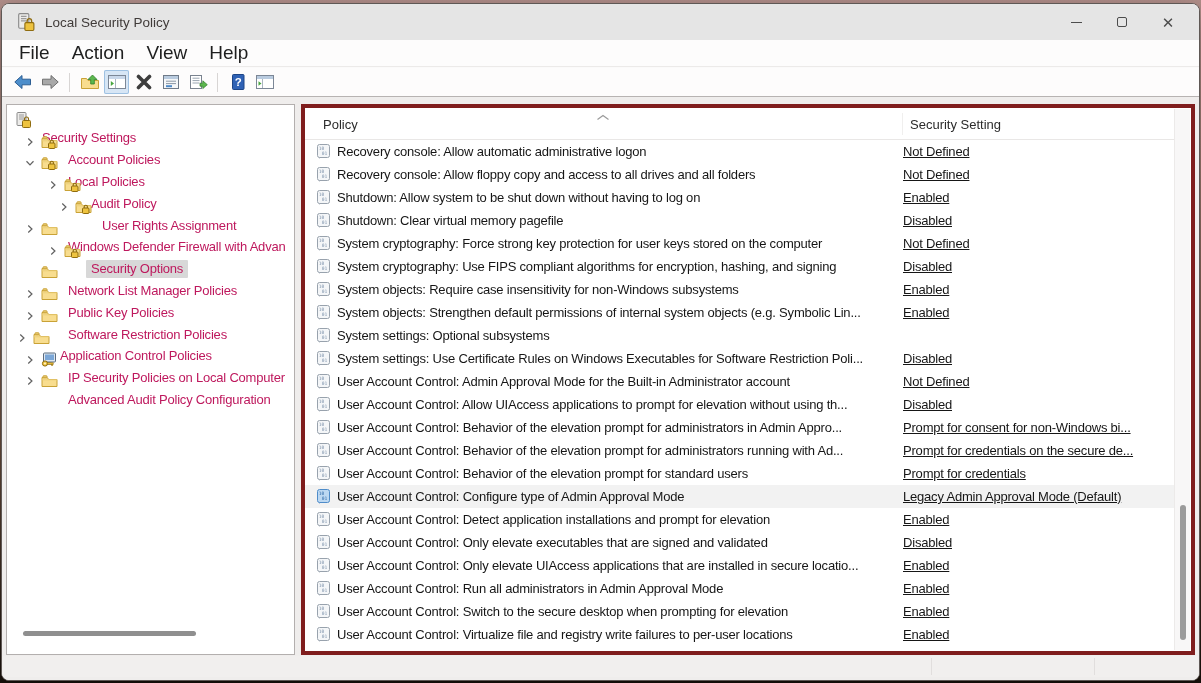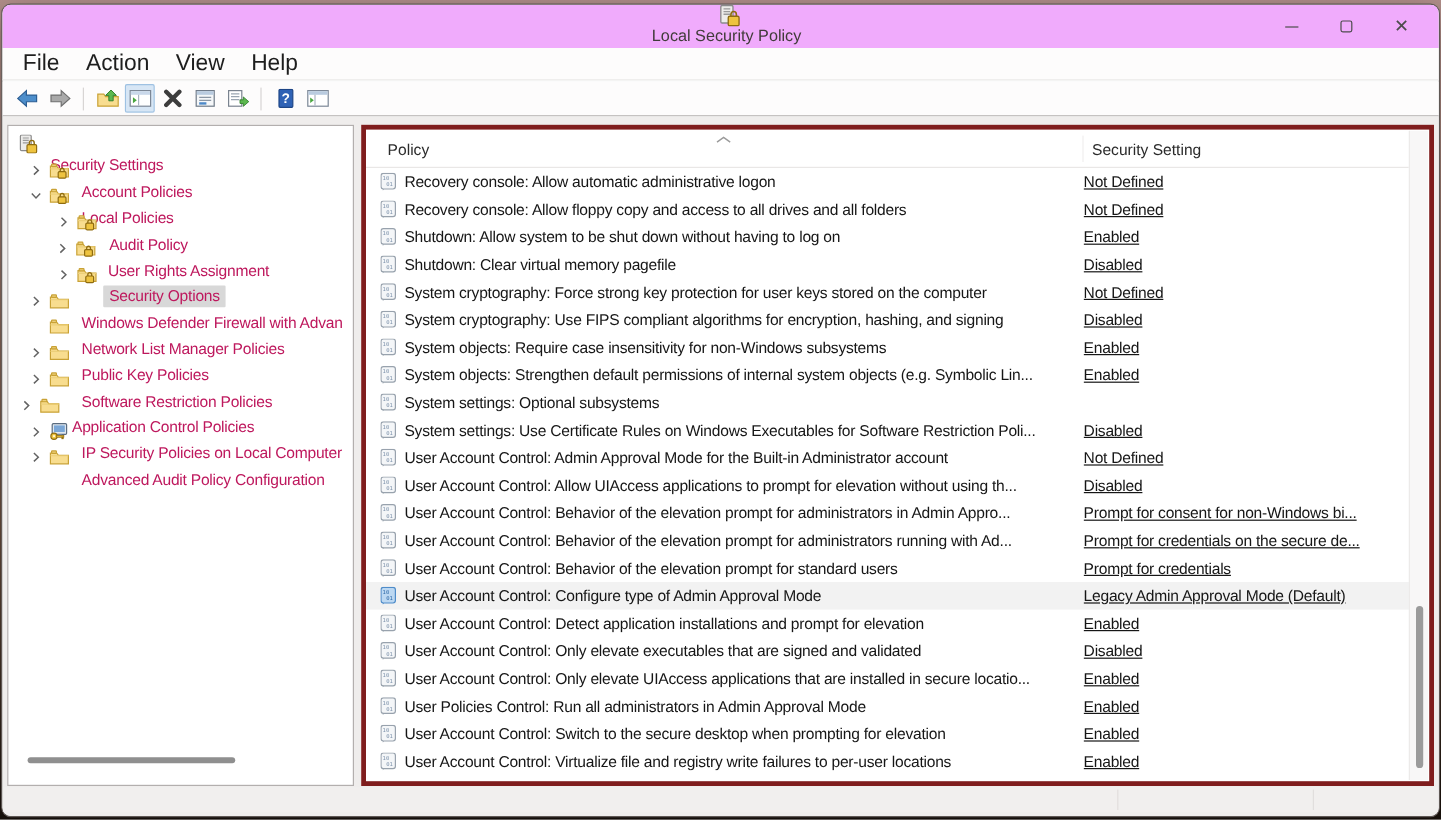--- a/index.html
+++ b/index.html
@@ -9,21 +9,21 @@
     background: linear-gradient(180deg,#b3908b 0%,#a07d72 25%,#6b4f3e 65%,#1a120c 100%);
     font-family:"Liberation Sans", sans-serif;
     -webkit-font-smoothing: antialiased;
   }
   .window {
     position:absolute; top:3px; left:1px; right:1px; bottom:2px;
     background:#fbfafa; border:1px solid #5f5855; border-radius:8px;
     box-shadow:0 10px 30px rgba(0,0,0,.4); overflow:hidden;
   }
   
-  .titlebar { position:absolute; top:0; left:0; right:0; height:36px; display:flex; align-items:center; background:#f0abfc;flex-direction:column; }
+  .titlebar { position:absolute; top:0; left:0; right:0; height:36px; display:flex; align-items:center; background:#e5e5e5; }
   .app-icon { width:18px; height:18px; margin-left:15px; flex:none; }
   .title-text { margin-left:10px; font-size:13.5px; color:#403b39; }
   .win-controls { position:absolute; right:8px; top:0; height:36px; display:flex; }
   .ctl { width:46px; height:36px; display:flex; align-items:center; justify-content:center; color:#4c4c4c; }
   .ctl-min-glyph { width:11px; height:0; border-top:1.4px solid #4c4c4c; }
   .ctl-max-glyph { width:10px; height:10px; border:1.3px solid #4c4c4c; border-radius:2px; }
   .ctl-close-glyph { font-size:15px; line-height:1; color:#4c4c4c; }
   
   .menubar { position:absolute; top:36px; left:0; right:0; height:27px; display:flex; align-items:center; padding-left:6px; background:#fdfcfc; border-bottom:1px solid #eceae9; }
   .menu-item { padding:4px 11px; font-size:19px; color:#1e1e1e; }
@@ -249,68 +249,68 @@
               <svg width="17" height="16" viewBox="0 0 17 14">
                 <path d="M1 3.5 h5.2 l1.5 2 h8.3 v7 H1 z" fill="#f8dd8f" stroke="#c9a236"></path>
                 <path d="M1 5.8 h15" stroke="#eccf79"></path>
                 <rect x="2" y="1.8" width="4" height="2" rx="0.5" fill="#eccf79" stroke="#c9a236"></rect>
                 <rect x="7.5" y="8" width="6.5" height="5.5" rx="1" fill="#eec33f" stroke="#8f6c10"></rect>
                 <path d="M9.2 8 V6.8 a1.6 1.6 0 0 1 3.2 0 V8" fill="none" stroke="#8f6c10" stroke-width="1.1"></path>
               </svg>
             </span>
             <span class="tree-label">Audit Policy</span>
           </div>
-          <div class="tree-row" style="padding-left: 34px;">
+          <div class="tree-row" style="padding-left: 46px;">
             <span class="chev">
               <svg width="14" height="14" viewBox="0 0 16 16">
                 <path d="M6 4 l4.2 4 L6 12" fill="none" stroke="#636363" stroke-width="1.4"></path>
               </svg>
             </span>
             <span class="tree-icon">
               <svg width="17" height="16" viewBox="0 0 17 14">
                 <path d="M1 3.5 h5.2 l1.5 2 h8.3 v7 H1 z" fill="#f8dd8f" stroke="#c9a236"></path>
                 <path d="M1 5.8 h15" stroke="#eccf79"></path>
                 <rect x="2" y="1.8" width="4" height="2" rx="0.5" fill="#eccf79" stroke="#c9a236"></rect>
                 <rect x="7.5" y="8" width="6.5" height="5.5" rx="1" fill="#eec33f" stroke="#8f6c10"></rect>
                 <path d="M9.2 8 V6.8 a1.6 1.6 0 0 1 3.2 0 V8" fill="none" stroke="#8f6c10" stroke-width="1.1"></path>
               </svg>
             </span>
             <span class="tree-label">User Rights Assignment</span>
           </div>
+          <div class="tree-row" style="padding-left: 12px;">
+            <span class="chev">
+              <svg width="14" height="14" viewBox="0 0 16 16">
+                <path d="M6 4 l4.2 4 L6 12" fill="none" stroke="#636363" stroke-width="1.4"></path>
+              </svg>
+            </span>
+            <span class="tree-icon">
+              <svg width="17" height="16" viewBox="0 0 17 14">
+                <path d="M1 3.5 h5.2 l1.5 2 h8.3 v7 H1 z" fill="#f8dd8f" stroke="#c9a236"></path>
+                <path d="M1 5.8 h15" stroke="#eccf79"></path>
+                <rect x="2" y="1.8" width="4" height="2" rx="0.5" fill="#eccf79" stroke="#c9a236"></rect>
+              </svg>
+            </span>
+            <span class="tree-label">Windows Defender Firewall with Advan</span>
+          </div>
           <div class="tree-row" style="padding-left: 35px;">
             <span class="chev">
               <svg width="14" height="14" viewBox="0 0 16 16">
                 <path d="M6 4 l4.2 4 L6 12" fill="none" stroke="#636363" stroke-width="1.4"></path>
               </svg>
             </span>
             <span class="tree-icon">
               <svg width="17" height="16" viewBox="0 0 17 14">
                 <path d="M1 3.5 h5.2 l1.5 2 h8.3 v7 H1 z" fill="#f8dd8f" stroke="#c9a236"></path>
                 <path d="M1 5.8 h15" stroke="#eccf79"></path>
                 <rect x="2" y="1.8" width="4" height="2" rx="0.5" fill="#eccf79" stroke="#c9a236"></rect>
                 <rect x="7.5" y="8" width="6.5" height="5.5" rx="1" fill="#eec33f" stroke="#8f6c10"></rect>
                 <path d="M9.2 8 V6.8 a1.6 1.6 0 0 1 3.2 0 V8" fill="none" stroke="#8f6c10" stroke-width="1.1"></path>
               </svg>
             </span>
             <span class="tree-label selected">Security Options</span>
-          </div>
-          <div class="tree-row" style="padding-left: 12px;">
-            <span class="chev">
-              <svg width="14" height="14" viewBox="0 0 16 16">
-                <path d="M6 4 l4.2 4 L6 12" fill="none" stroke="#636363" stroke-width="1.4"></path>
-              </svg>
-            </span>
-            <span class="tree-icon">
-              <svg width="17" height="16" viewBox="0 0 17 14">
-                <path d="M1 3.5 h5.2 l1.5 2 h8.3 v7 H1 z" fill="#f8dd8f" stroke="#c9a236"></path>
-                <path d="M1 5.8 h15" stroke="#eccf79"></path>
-                <rect x="2" y="1.8" width="4" height="2" rx="0.5" fill="#eccf79" stroke="#c9a236"></rect>
-              </svg>
-            </span>
-            <span class="tree-label">Windows Defender Firewall with Advan</span>
           </div>
           <div class="tree-row" style="padding-left: 12px;">
             <span class="chev"></span>
             <span class="tree-icon">
               <svg width="17" height="16" viewBox="0 0 17 14">
                 <path d="M1 3.5 h5.2 l1.5 2 h8.3 v7 H1 z" fill="#f8dd8f" stroke="#c9a236"></path>
                 <path d="M1 5.8 h15" stroke="#eccf79"></path>
                 <rect x="2" y="1.8" width="4" height="2" rx="0.5" fill="#eccf79" stroke="#c9a236"></rect>
               </svg>
             </span>
@@ -643,21 +643,21 @@
           </div>
           <div class="list-row">
             <span class="row-icon">
               <svg width="13" height="15" viewBox="0 0 13 15">
                 <rect x="0.5" y="0.5" width="12" height="13" rx="2" fill="#f4f6f8" stroke="#98a2ad"></rect>
                 <path d="M3 13.5 l-1 1.5 v-1.5 z" fill="#98a2ad"></path>
                 <text x="1.8" y="6.2" font-size="4.6" fill="#7d92ab" font-family="DejaVu Sans Mono, monospace">10</text>
                 <text x="4.8" y="11.4" font-size="4.6" fill="#7d92ab" font-family="DejaVu Sans Mono, monospace">01</text>
               </svg>
             </span>
-            <span class="policy-cell">User Policies Control: Run all administrators in Admin Approval Mode</span>
+            <span class="policy-cell">User Account Control: Run all administrators in Admin Approval Mode</span>
             <span class="setting-cell">Enabled</span>
           </div>
           <div class="list-row">
             <span class="row-icon">
               <svg width="13" height="15" viewBox="0 0 13 15">
                 <rect x="0.5" y="0.5" width="12" height="13" rx="2" fill="#f4f6f8" stroke="#98a2ad"></rect>
                 <path d="M3 13.5 l-1 1.5 v-1.5 z" fill="#98a2ad"></path>
                 <text x="1.8" y="6.2" font-size="4.6" fill="#7d92ab" font-family="DejaVu Sans Mono, monospace">10</text>
                 <text x="4.8" y="11.4" font-size="4.6" fill="#7d92ab" font-family="DejaVu Sans Mono, monospace">01</text>
               </svg>

